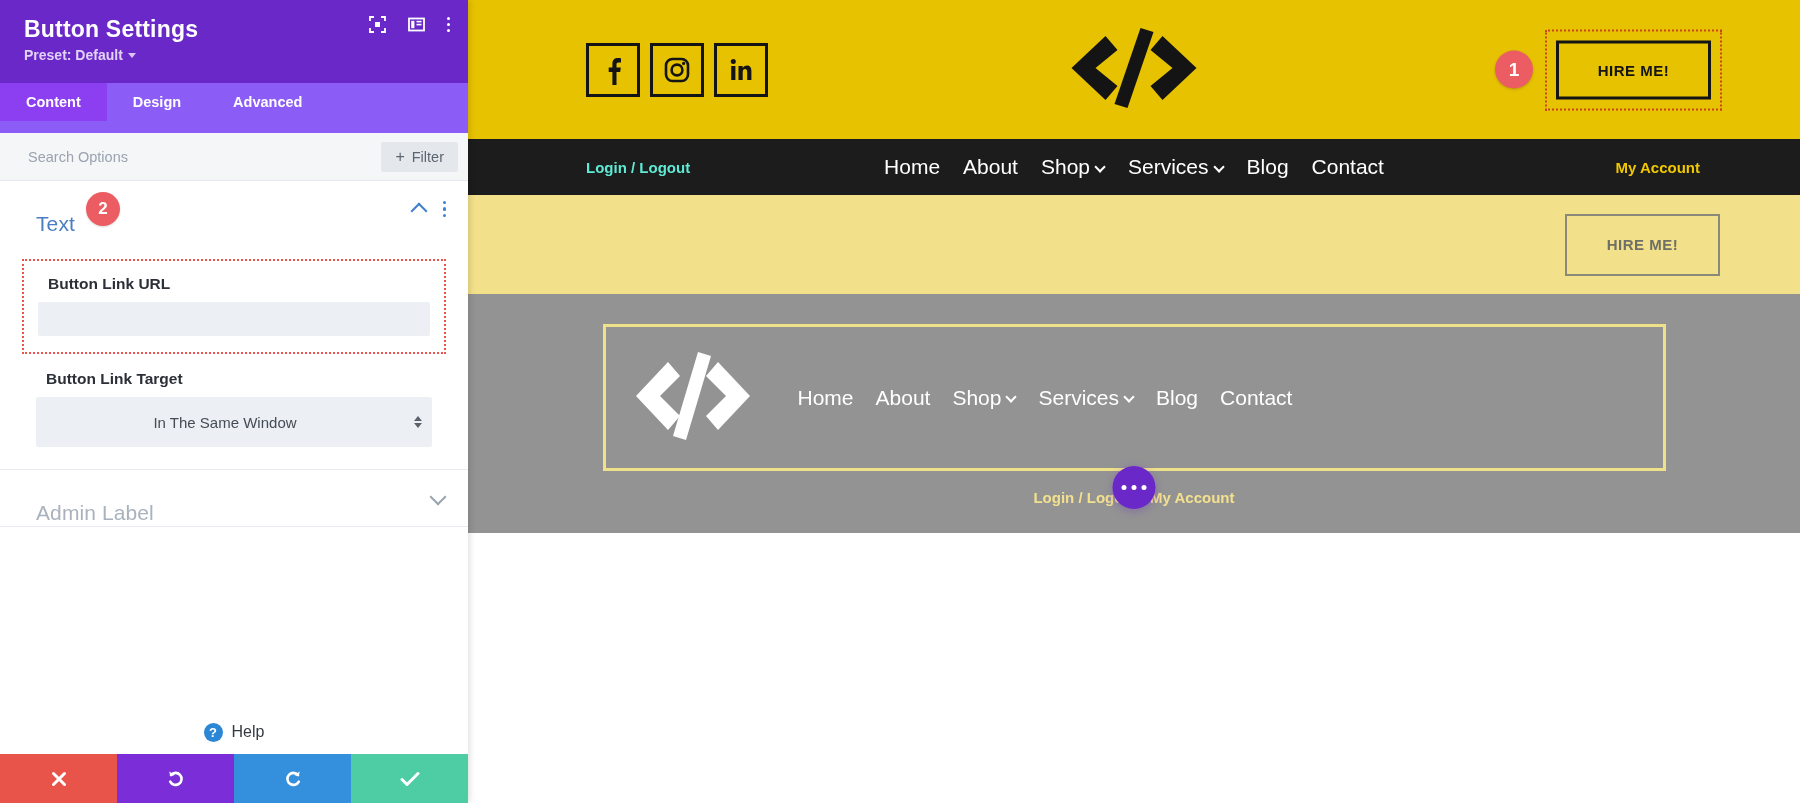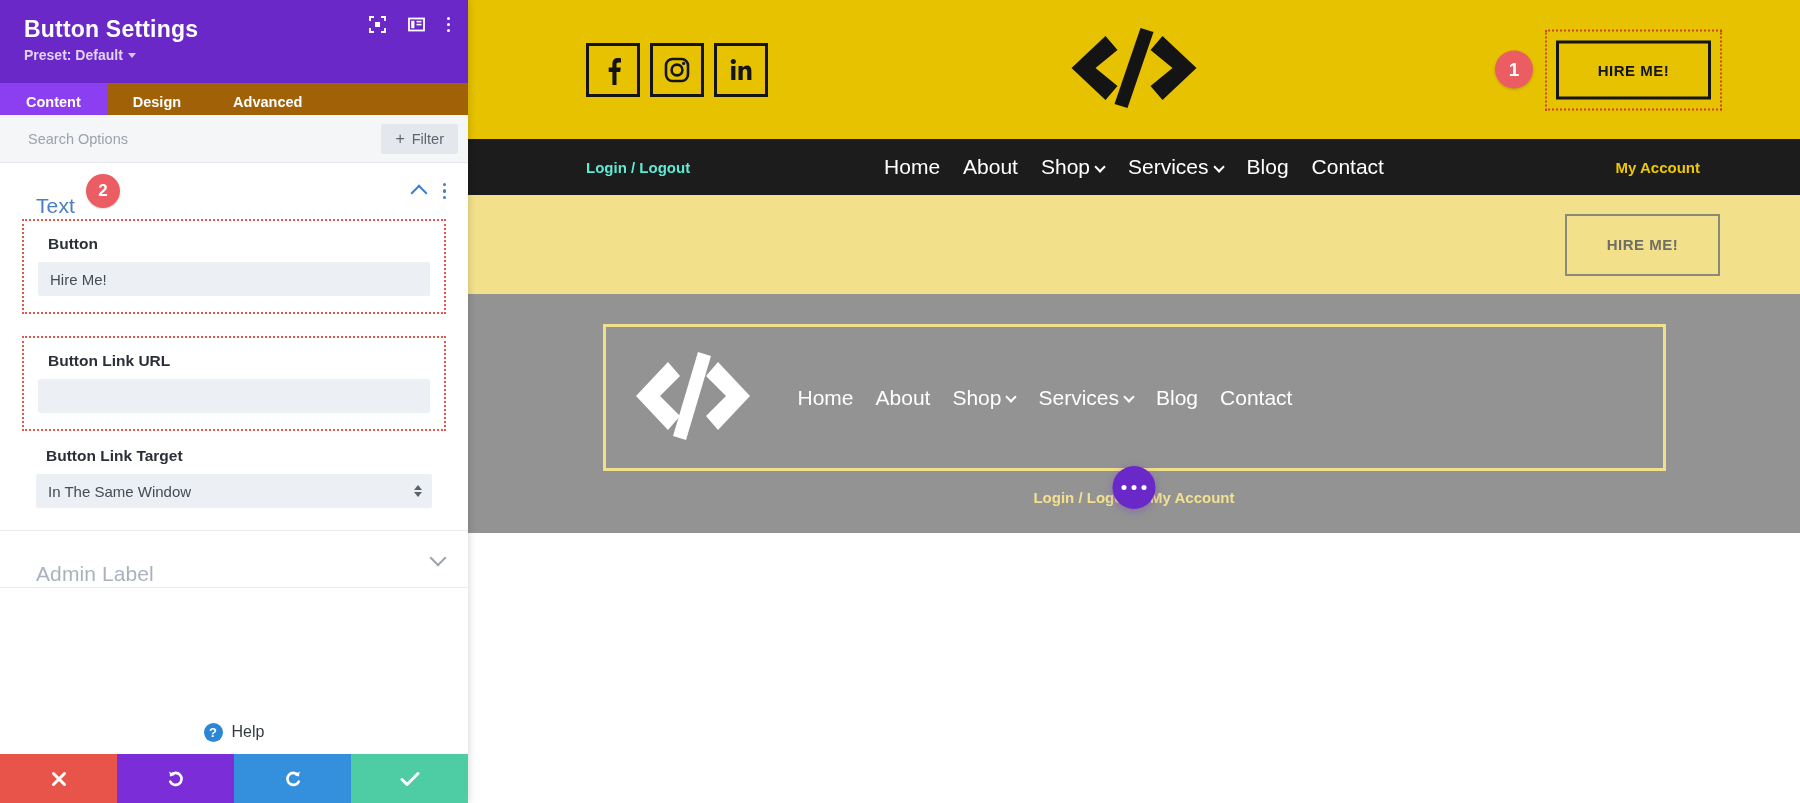--- a/index.html
+++ b/index.html
@@ -42,21 +42,21 @@
   }
   .header-icons {
     position: absolute; right: 18px; top: 16px;
     display: flex; align-items: center; gap: 22px;
   }
   .hicon { cursor: pointer; display: flex; align-items: center; justify-content: center; }
   .dots-v { display: flex; flex-direction: column; gap: 3px; align-items: center; }
   .dots-v i { width: 3px; height: 3px; background: #ffffff; border-radius: 50%; display: block; }
 
   .panel-tabs {
-    display: flex; background: #a16207; height: 32px; flex: none;
+    display: flex; background: #8b5cf6; height: 50px; flex: none;
   }
   .panel-tab {
     flex: none; display: flex; align-items: center; justify-content: center;
     color: #ffffff; font-size: 14.5px; font-weight: bold;
     padding: 0 26px; cursor: pointer; height: 38px;
   }
   .panel-tab.active { background: #8c3ff0; }
 
   .search-row {
     display: flex; align-items: center; height: 48px;
@@ -129,25 +129,25 @@
   .txt-input {
     width: 100%; height: 34px;
     background: #eceff3; border: none; outline: none;
     font-family: "Liberation Sans", sans-serif;
     font-size: 15px; color: #444c55; padding: 0 12px;
     border-radius: 2px;
   }
   .plain-field { margin: 17px 22px; padding: 0 14px; }
   .select-wrap { position: relative; width: 100%; }
   .sel-input {
-    width: 100%; height: 34px;
+    width: 100%; height: 50px;
     background: #eceff3; border: none; outline: none;
     font-family: "Liberation Sans", sans-serif;
     font-size: 15px; color: #444c55; padding: 0 30px 0 12px;
-    border-radius: 2px; appearance: none; cursor: pointer;
+    border-radius: 2px; appearance: none; cursor: pointer; text-align: center;
   }
   .sel-arrows {
     position: absolute; right: 10px; top: 50%; transform: translateY(-50%);
     display: flex; flex-direction: column; gap: 2px; pointer-events: none;
   }
   .sel-arrows .up {
     width: 0; height: 0; border-left: 4.5px solid transparent;
     border-right: 4.5px solid transparent; border-bottom: 5px solid #5a626c;
   }
   .sel-arrows .dn {
@@ -347,24 +347,20 @@
           <span class="step-badge">2</span>
           <span class="sect-tools">
             <span class="chev"></span>
             <span class="dots-blue">
                 <i></i>
                 <i></i>
                 <i></i>
               </span>
           </span>
         </div>
-        <div class="hl-box">
-          <div class="field-label">Button</div>
-          <input class="txt-input" type="text" value="Hire Me!" style="">
-        </div>
       </div>
 
       <div class="sect" style="margin-top:22px;">
         <div class="hl-box">
           <div class="field-label">Button Link URL</div>
           <input class="txt-input" type="text" value="" style="">
         </div>
         <div class="plain-field" style="margin-top:16px;">
           <div class="field-label">Button Link Target</div>
           <div class="select-wrap">

